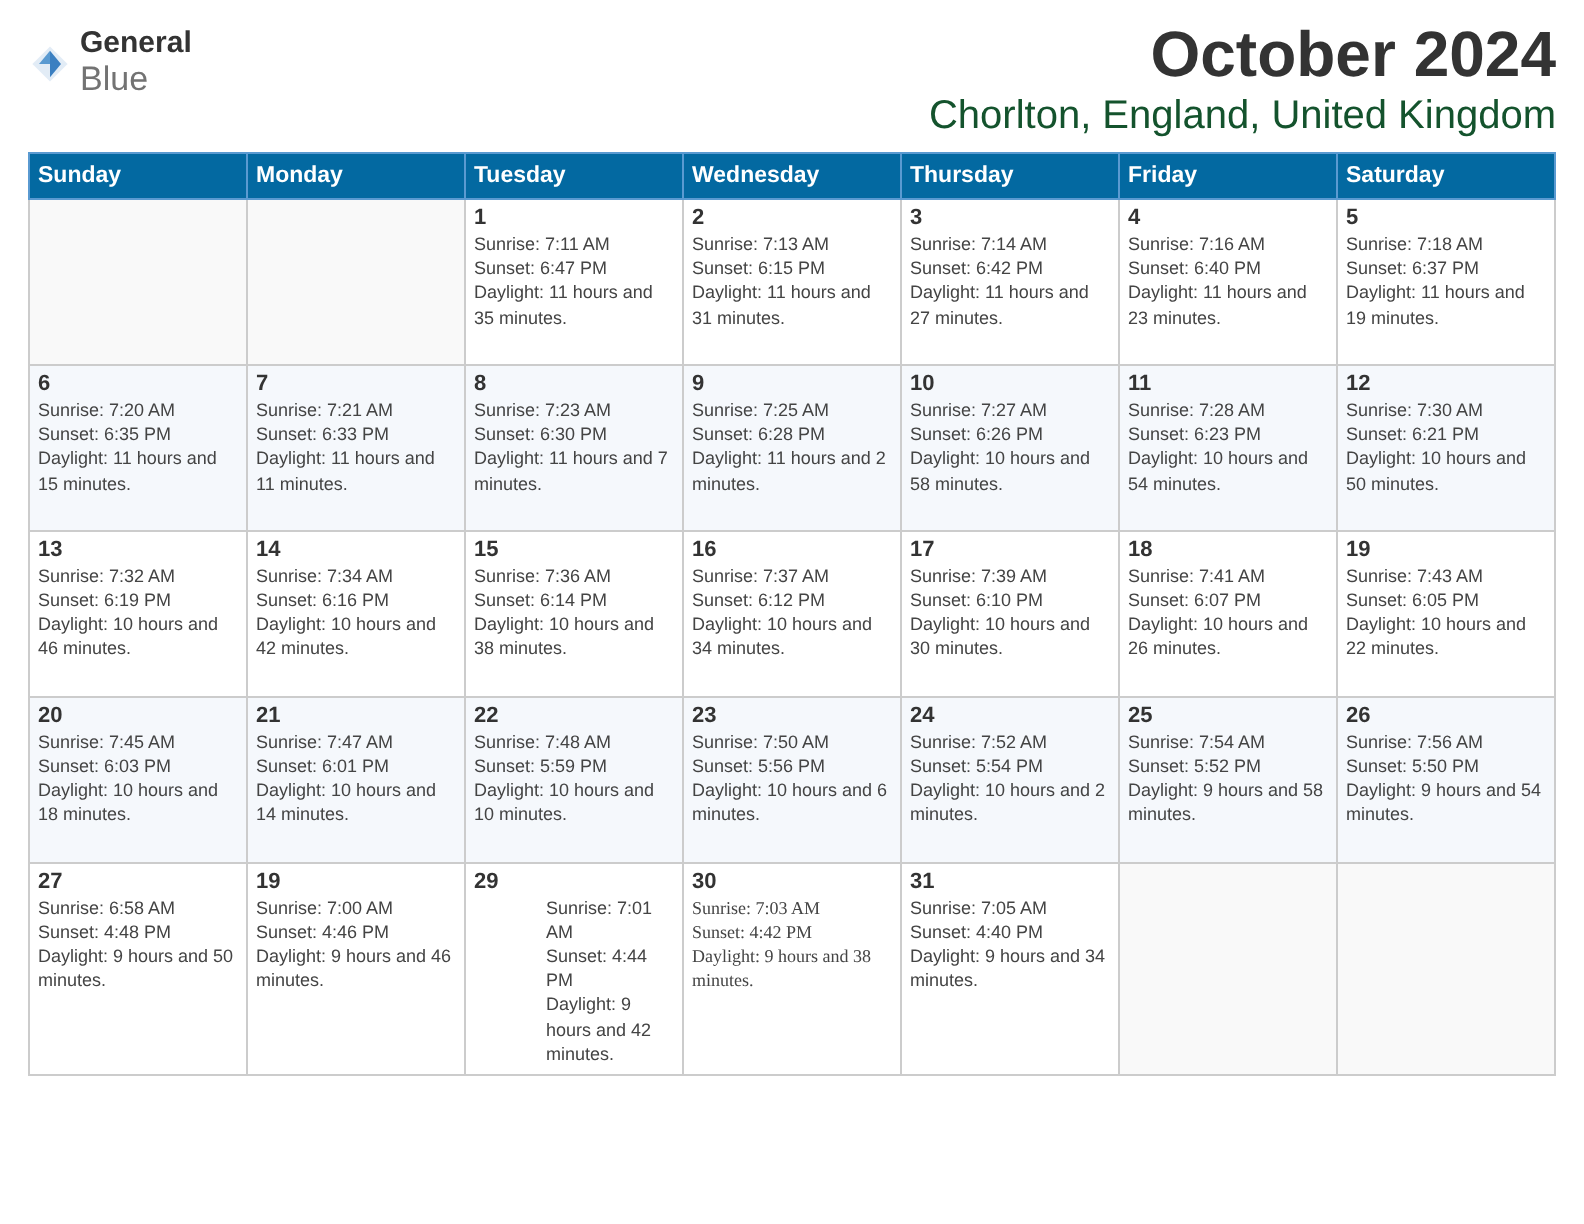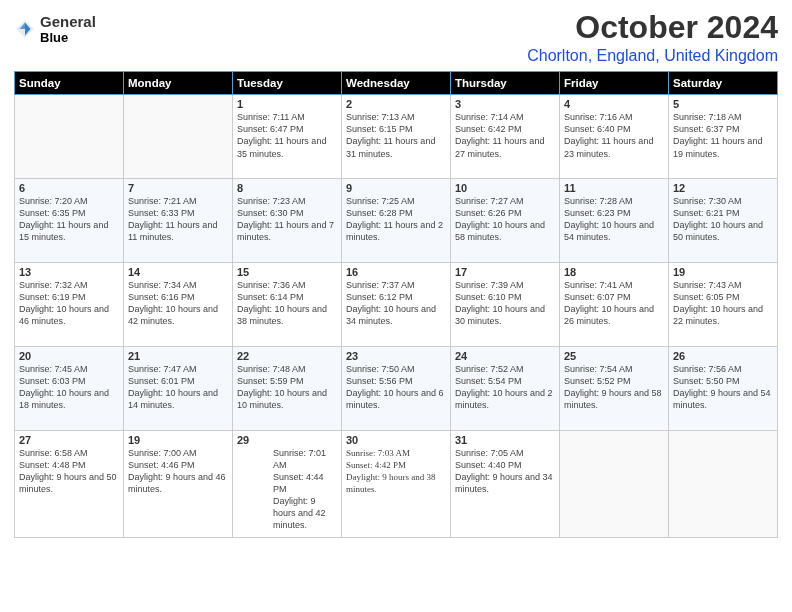--- a/index.html
+++ b/index.html
@@ -32,52 +32,52 @@
       display: flex;
       flex-direction: column;
       line-height: 1.1;
     }
     .logo-general {
       font-size: 15px;
       font-weight: bold;
       color: #333;
     }
     .logo-blue {
-      font-size: 13px;
-      font-weight: bold;
-      color: #000000;
+      font-size: 17px;
+      font-weight: normal;
+      color: #737373;
     }
     .logo-icon {
       width: 22px;
       height: 22px;
       margin-right: 4px;
     }
     .title-block {
       text-align: right;
     }
     .month-title {
       font-size: 32px;
       font-weight: bold;
       color: #333;
       line-height: 1.1;
     }
     .location {
-      font-size: 16px;
-      color: #1d4ed8;
+      font-size: 20px;
+      color: #14532d;
       margin-top: 2px;
     }
     .calendar {
       flex: 1;
       border: 1px solid #ccc;
       border-collapse: collapse;
       width: 100%;
       table-layout: fixed;
     }
     .calendar th {
-      background: #000000;
+      background: #0369a1;
       color: #fff;
       font-size: 11.5px;
       font-weight: bold;
       padding: 5px 4px;
       text-align: left;
       border: 1px solid #5a9ad1;
     }
     .calendar td {
       border: 1px solid #ccc;
       vertical-align: top;

